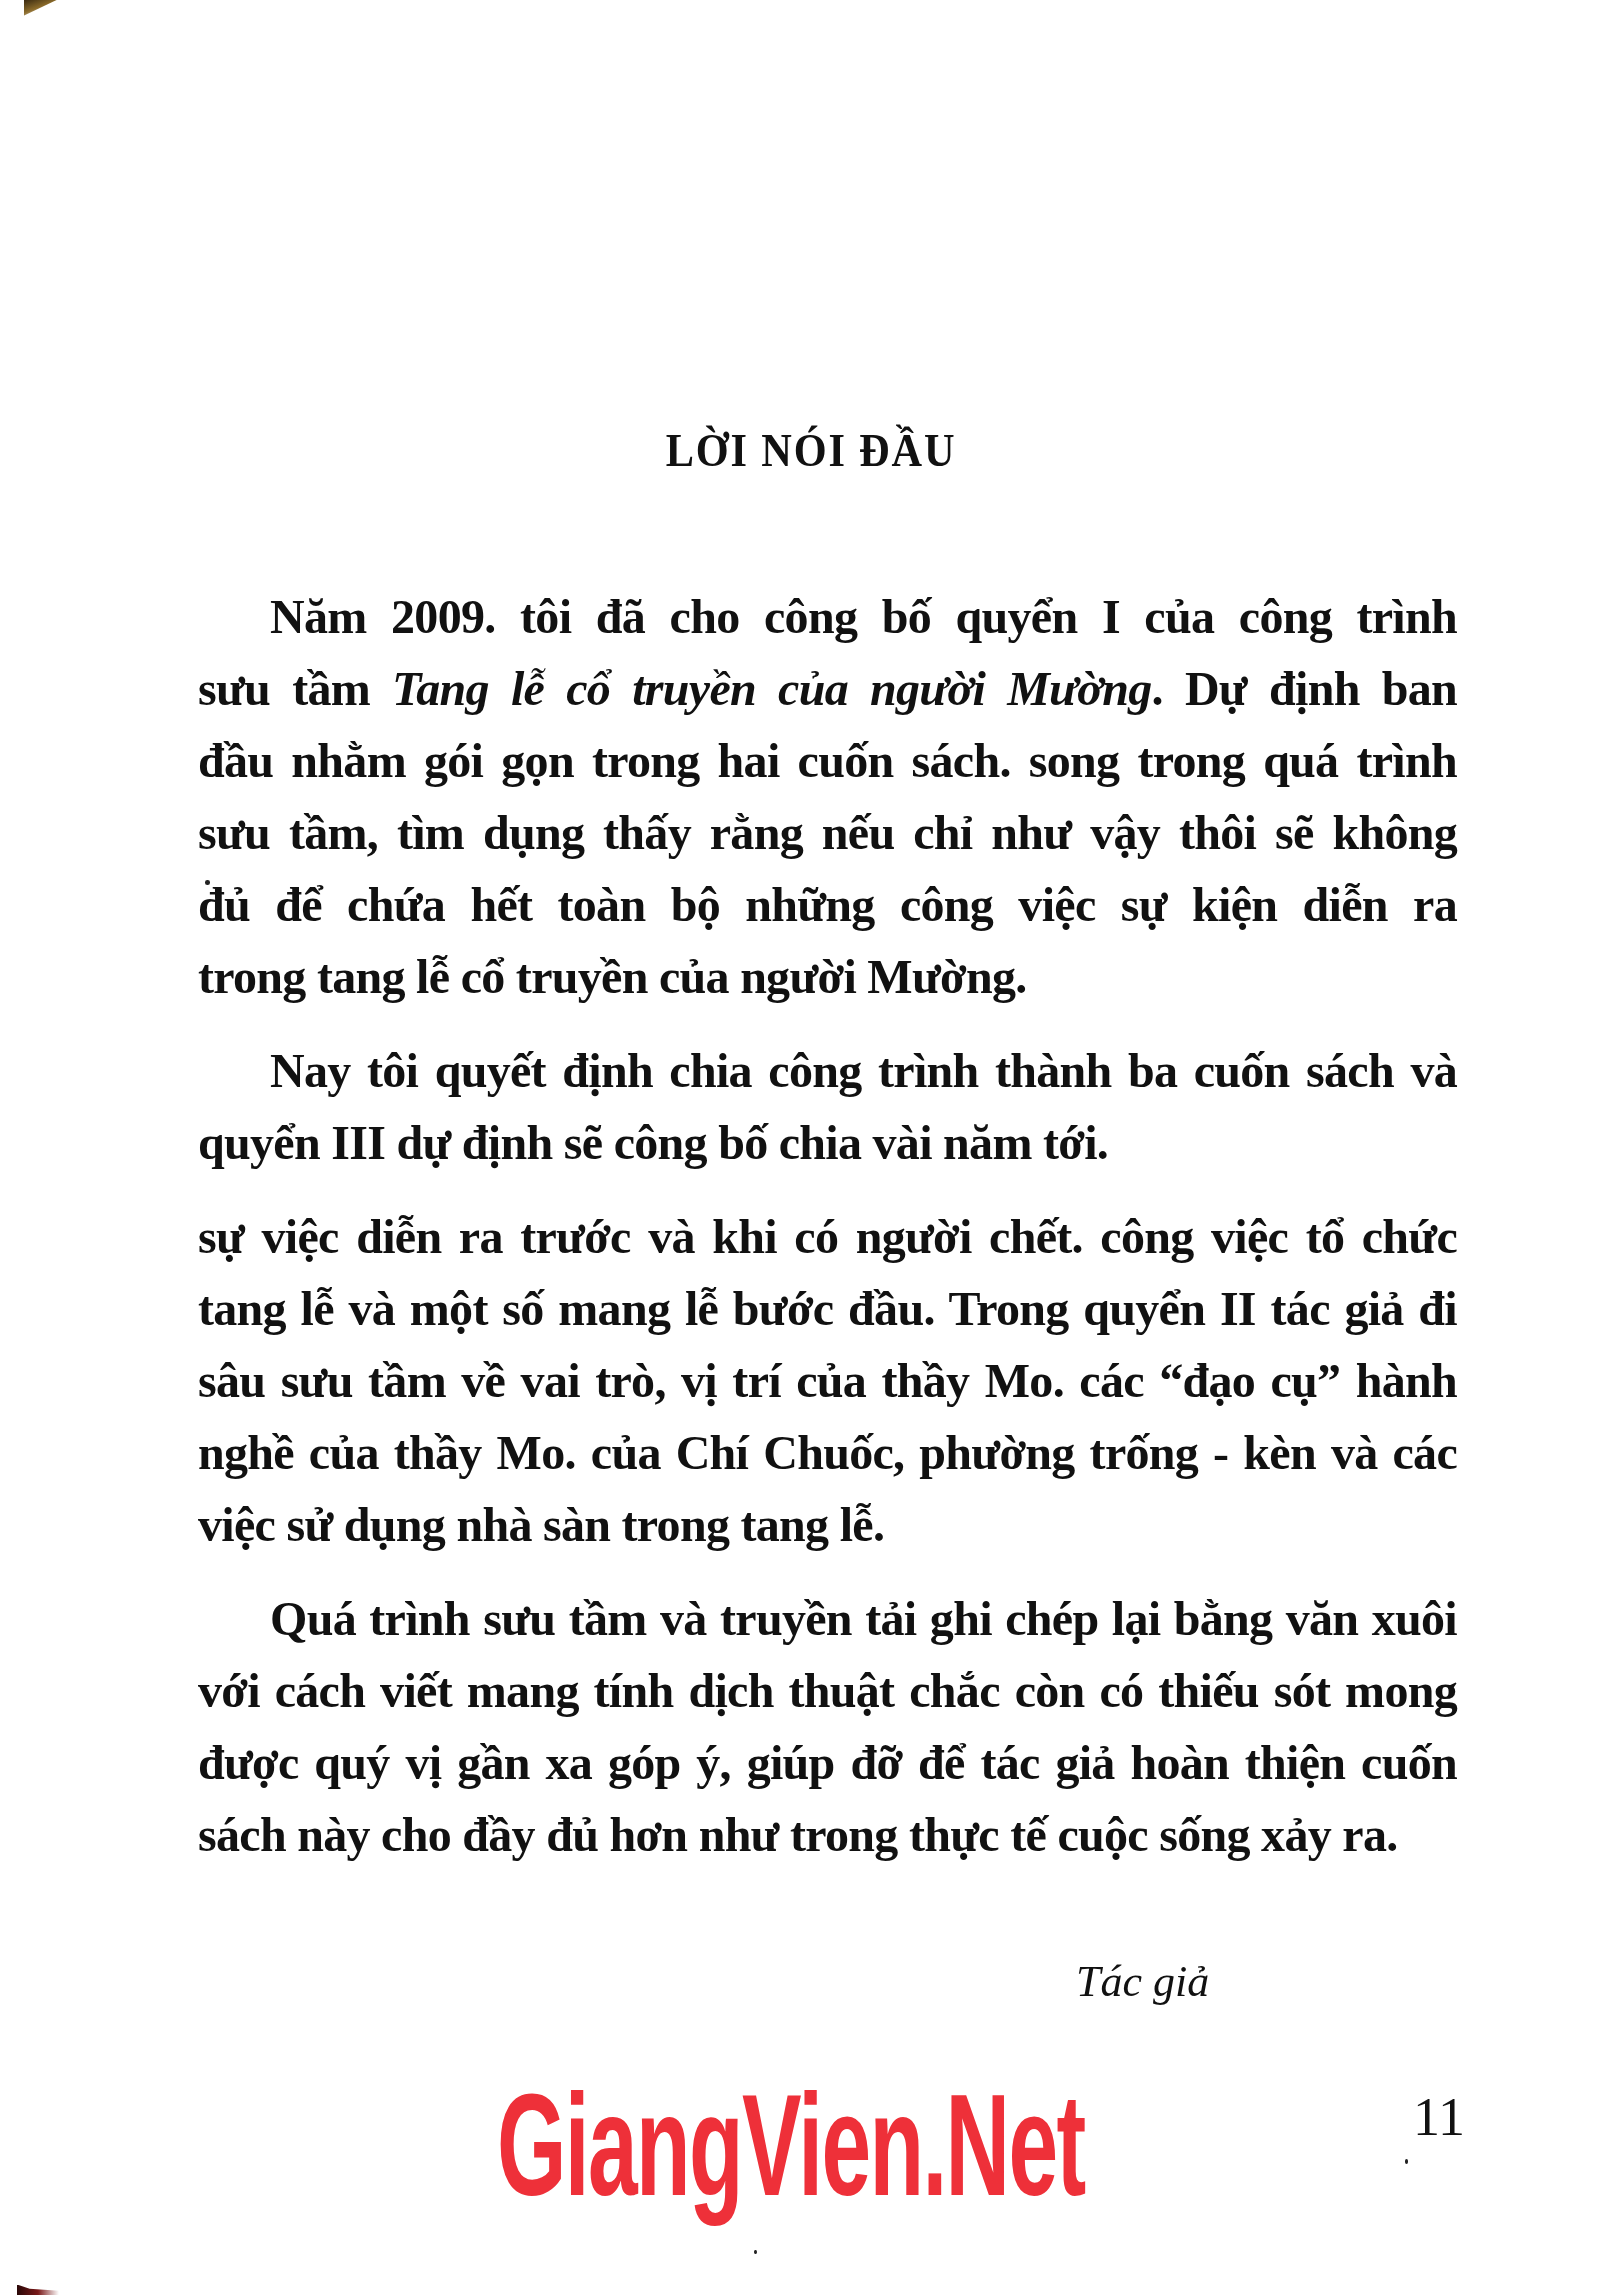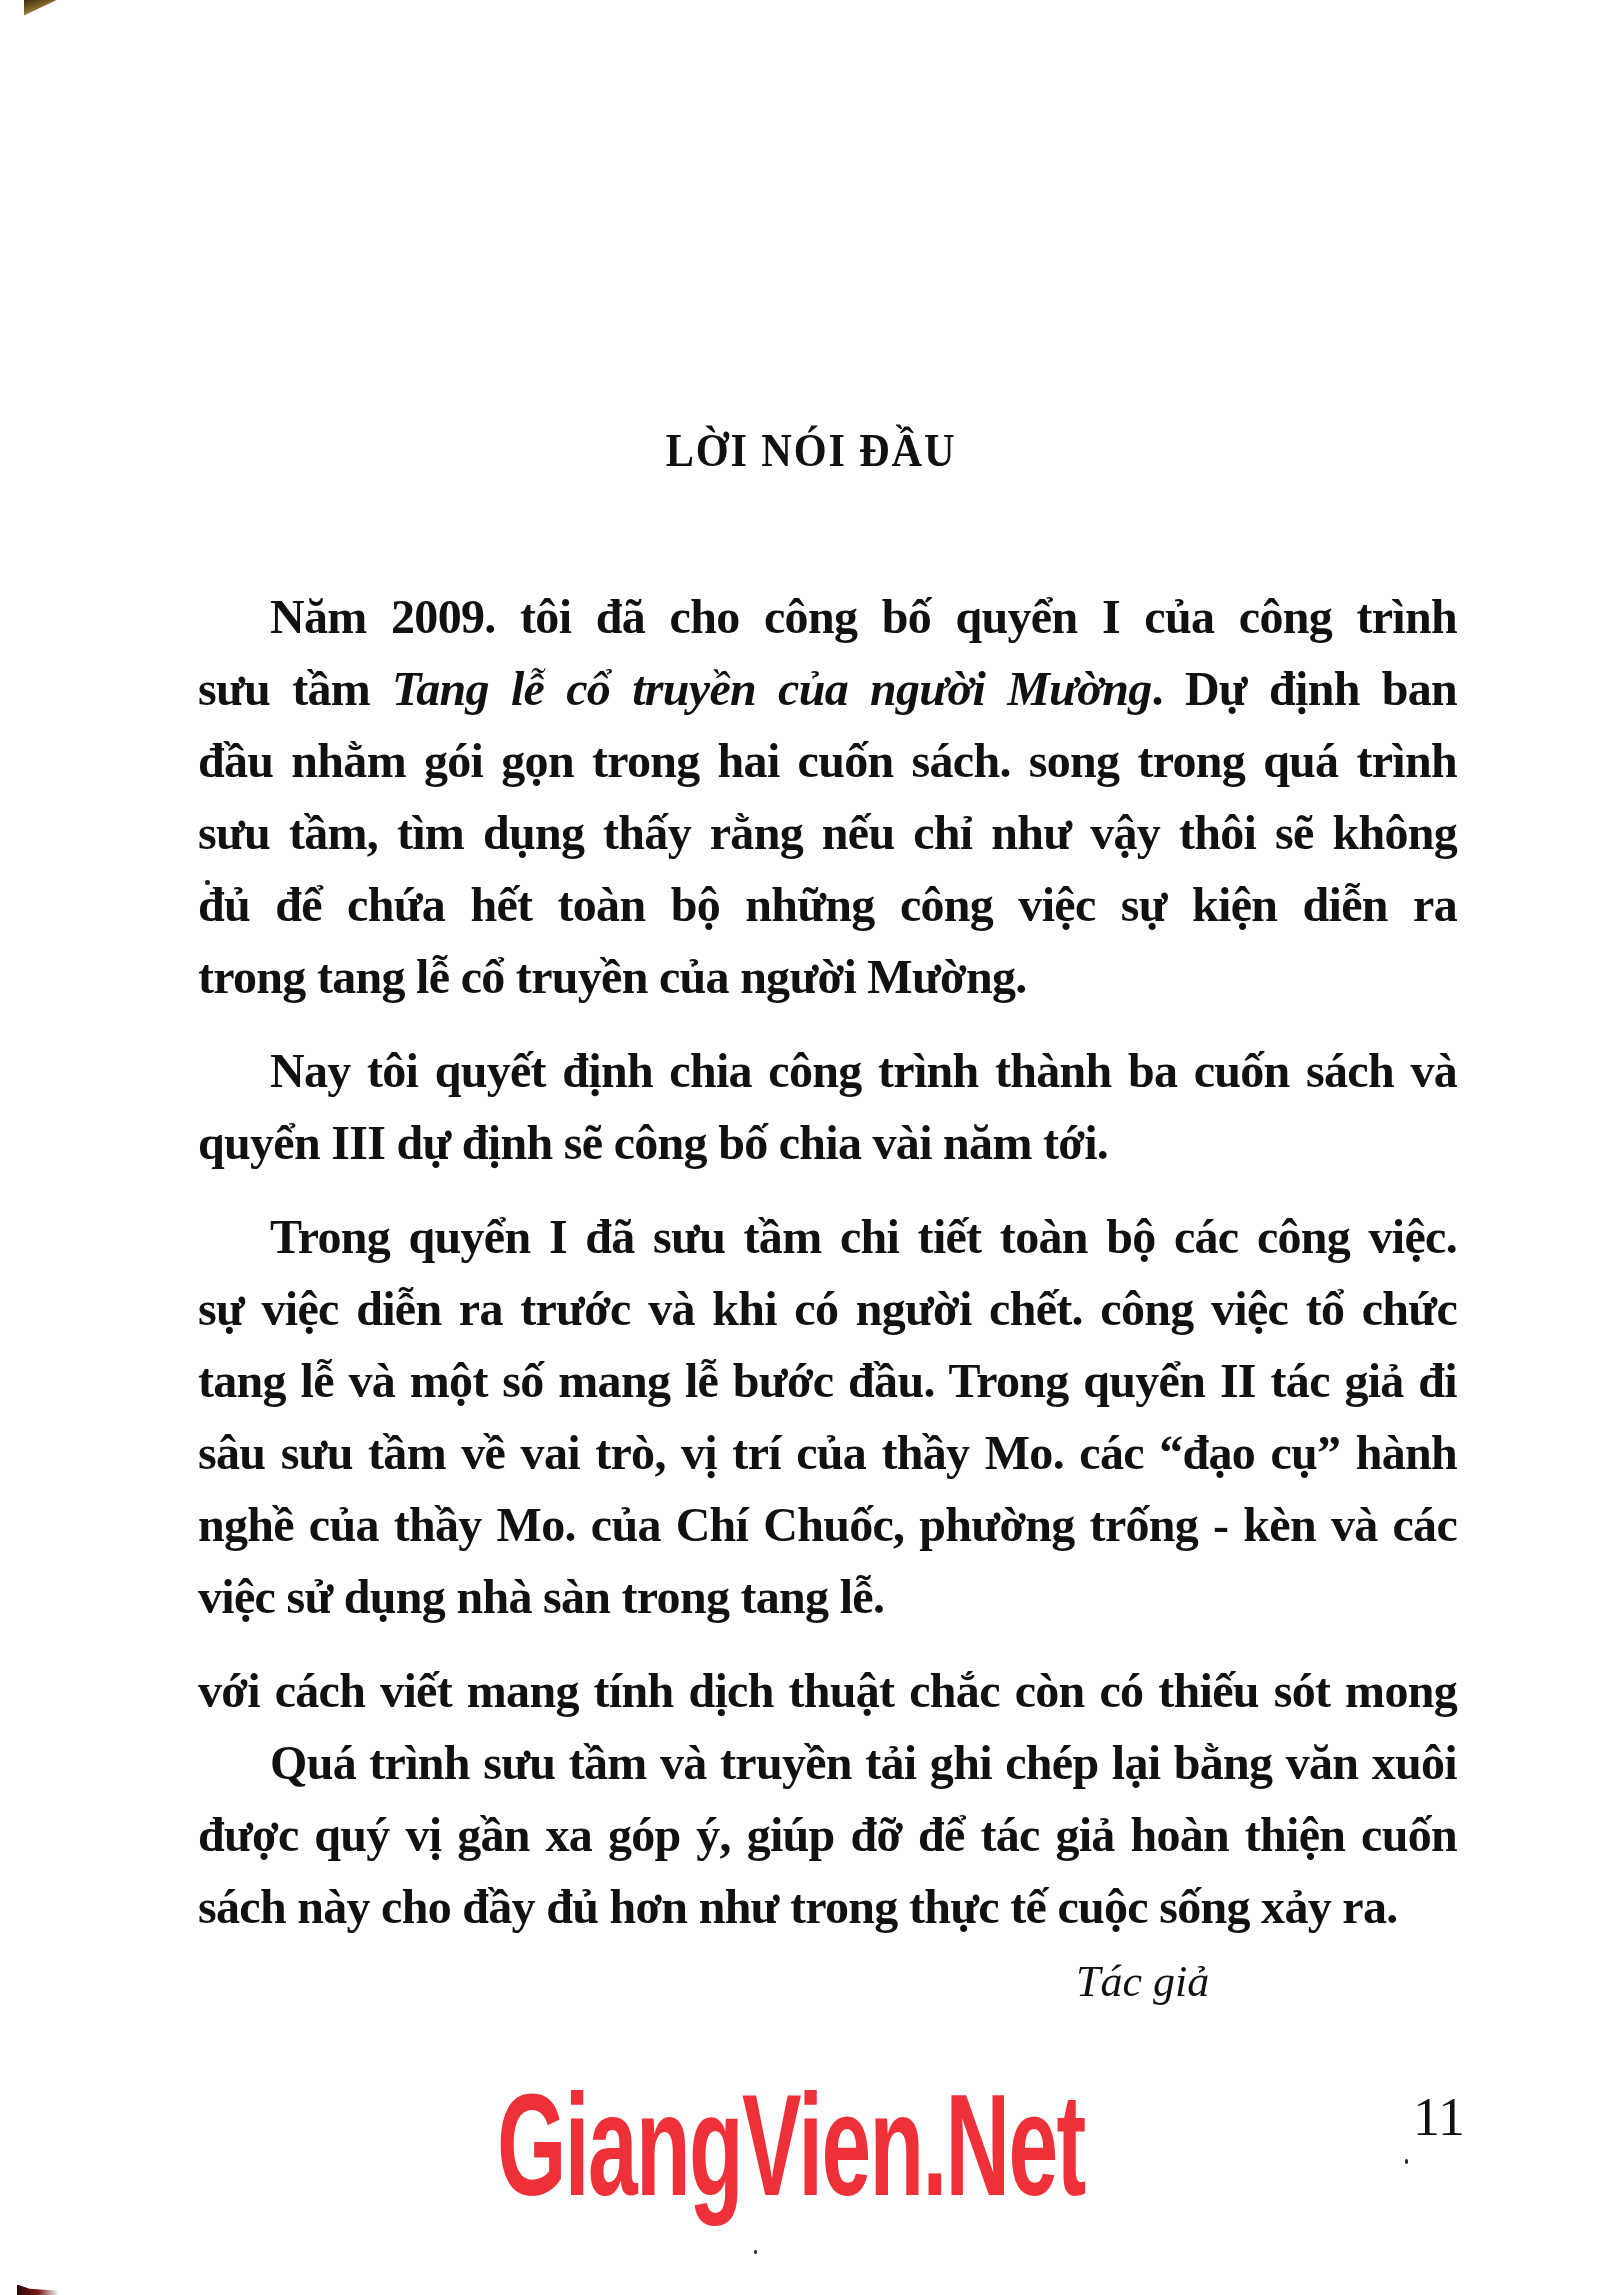--- a/index.html
+++ b/index.html
@@ -121,30 +121,29 @@
       <span class="line"><span>đầu nhằm gói gọn trong hai cuốn sách. song trong quá trình</span></span>
       <span class="line"><span>sưu tầm, tìm dụng thấy rằng nếu chỉ như vậy thôi sẽ không</span></span>
       <span class="line"><span>đủ để chứa hết toàn bộ những công việc sự kiện diễn ra</span></span>
       <span class="line last"><span>trong tang lễ cổ truyền của người Mường.</span></span>
     </div>
     <div class="para">
       <span class="line first"><span>Nay tôi quyết định chia công trình thành ba cuốn sách và</span></span>
       <span class="line last"><span>quyển III dự định sẽ công bố chia vài năm tới.</span></span>
     </div>
     <div class="para">
-      <span class="line first"><span>Trong quyển I đã sưu tầm chi tiết toàn bộ các công việc.</span></span>
       <span class="line"><span>sự việc diễn ra trước và khi có người chết. công việc tổ chức</span></span>
       <span class="line"><span>tang lễ và một số mang lễ bước đầu. Trong quyển II tác giả đi</span></span>
       <span class="line"><span>sâu sưu tầm về vai trò, vị trí của thầy Mo. các “đạo cụ” hành</span></span>
       <span class="line"><span>nghề của thầy Mo. của Chí Chuốc, phường trống - kèn và các</span></span>
       <span class="line last"><span>việc sử dụng nhà sàn trong tang lễ.</span></span>
     </div>
     <div class="para">
+      <span class="line first"><span>Quá trình sưu tầm và truyền tải ghi chép lại bằng văn xuôi</span></span>
       <span class="line"><span>với cách viết mang tính dịch thuật chắc còn có thiếu sót mong</span></span>
-      <span class="line first"><span>Quá trình sưu tầm và truyền tải ghi chép lại bằng văn xuôi</span></span>
       <span class="line"><span>được quý vị gần xa góp ý, giúp đỡ để tác giả hoàn thiện cuốn</span></span>
       <span class="line last"><span>sách này cho đầy đủ hơn như trong thực tế cuộc sống xảy ra.</span></span>
     </div>
   </div>
 
 <div class="signature">Tác giả</div>
 
 <div class="watermark">GiangVien.Net</div>
 
 <div class="page-number">11</div>

